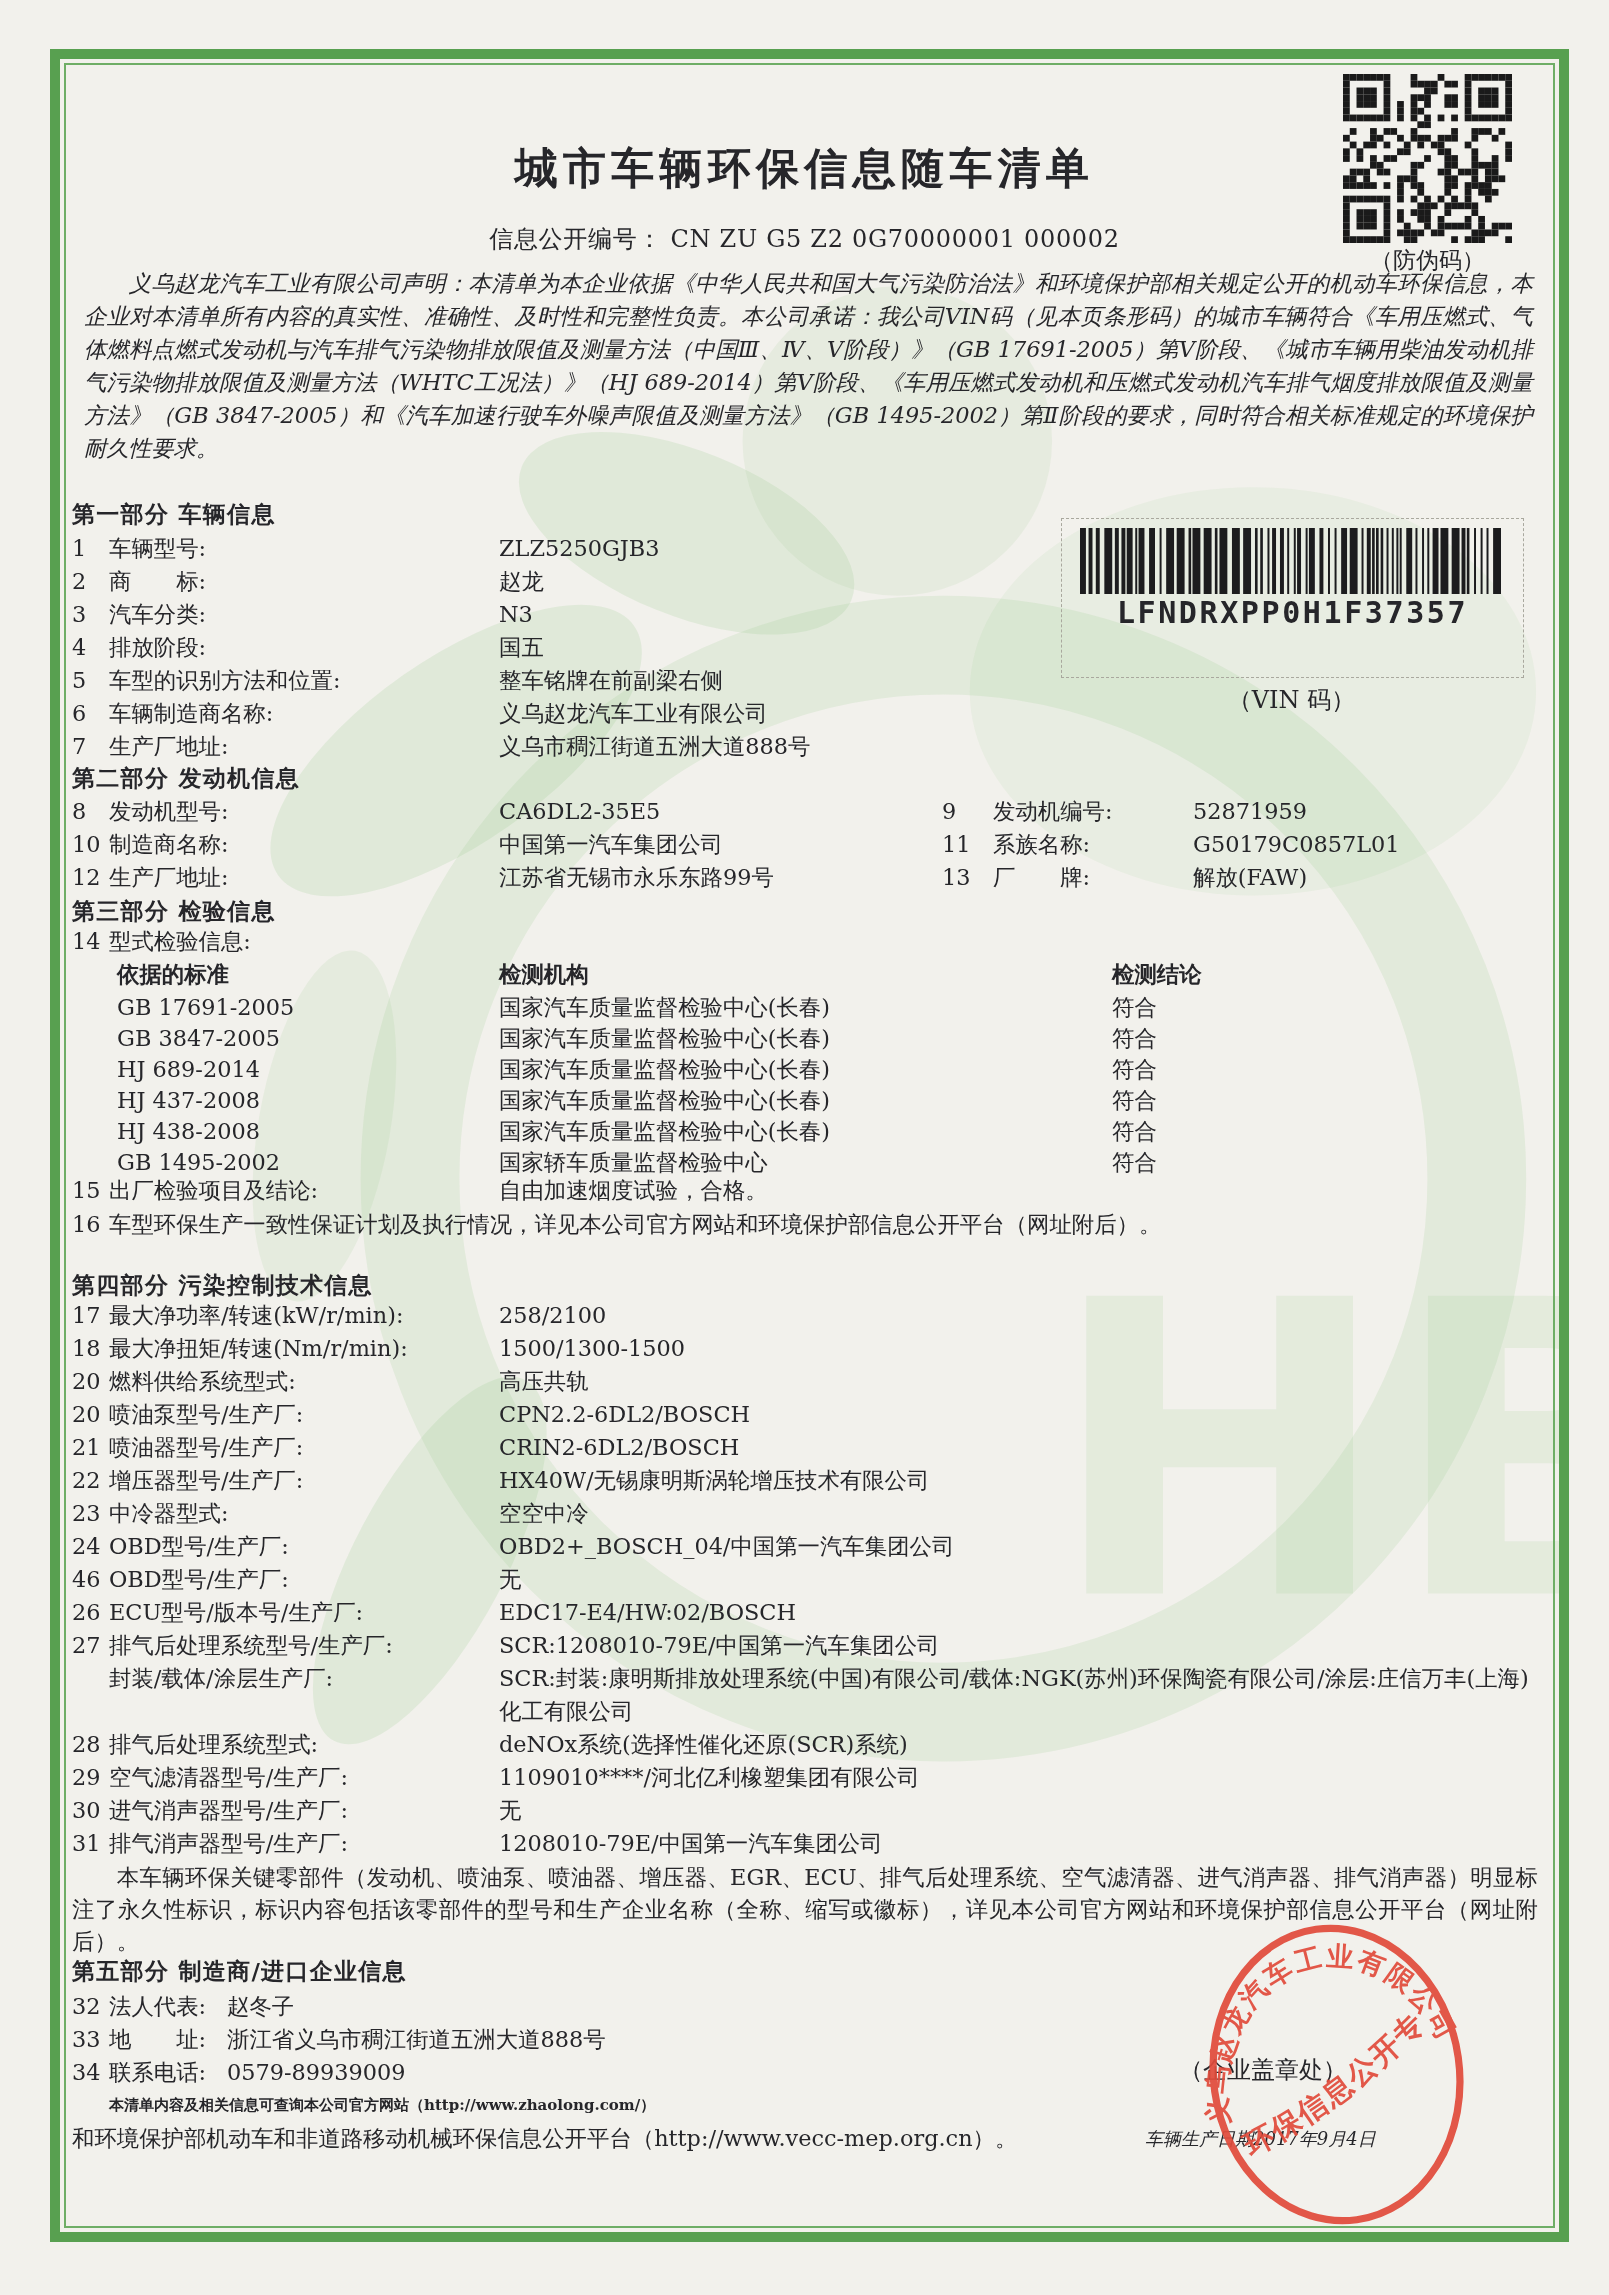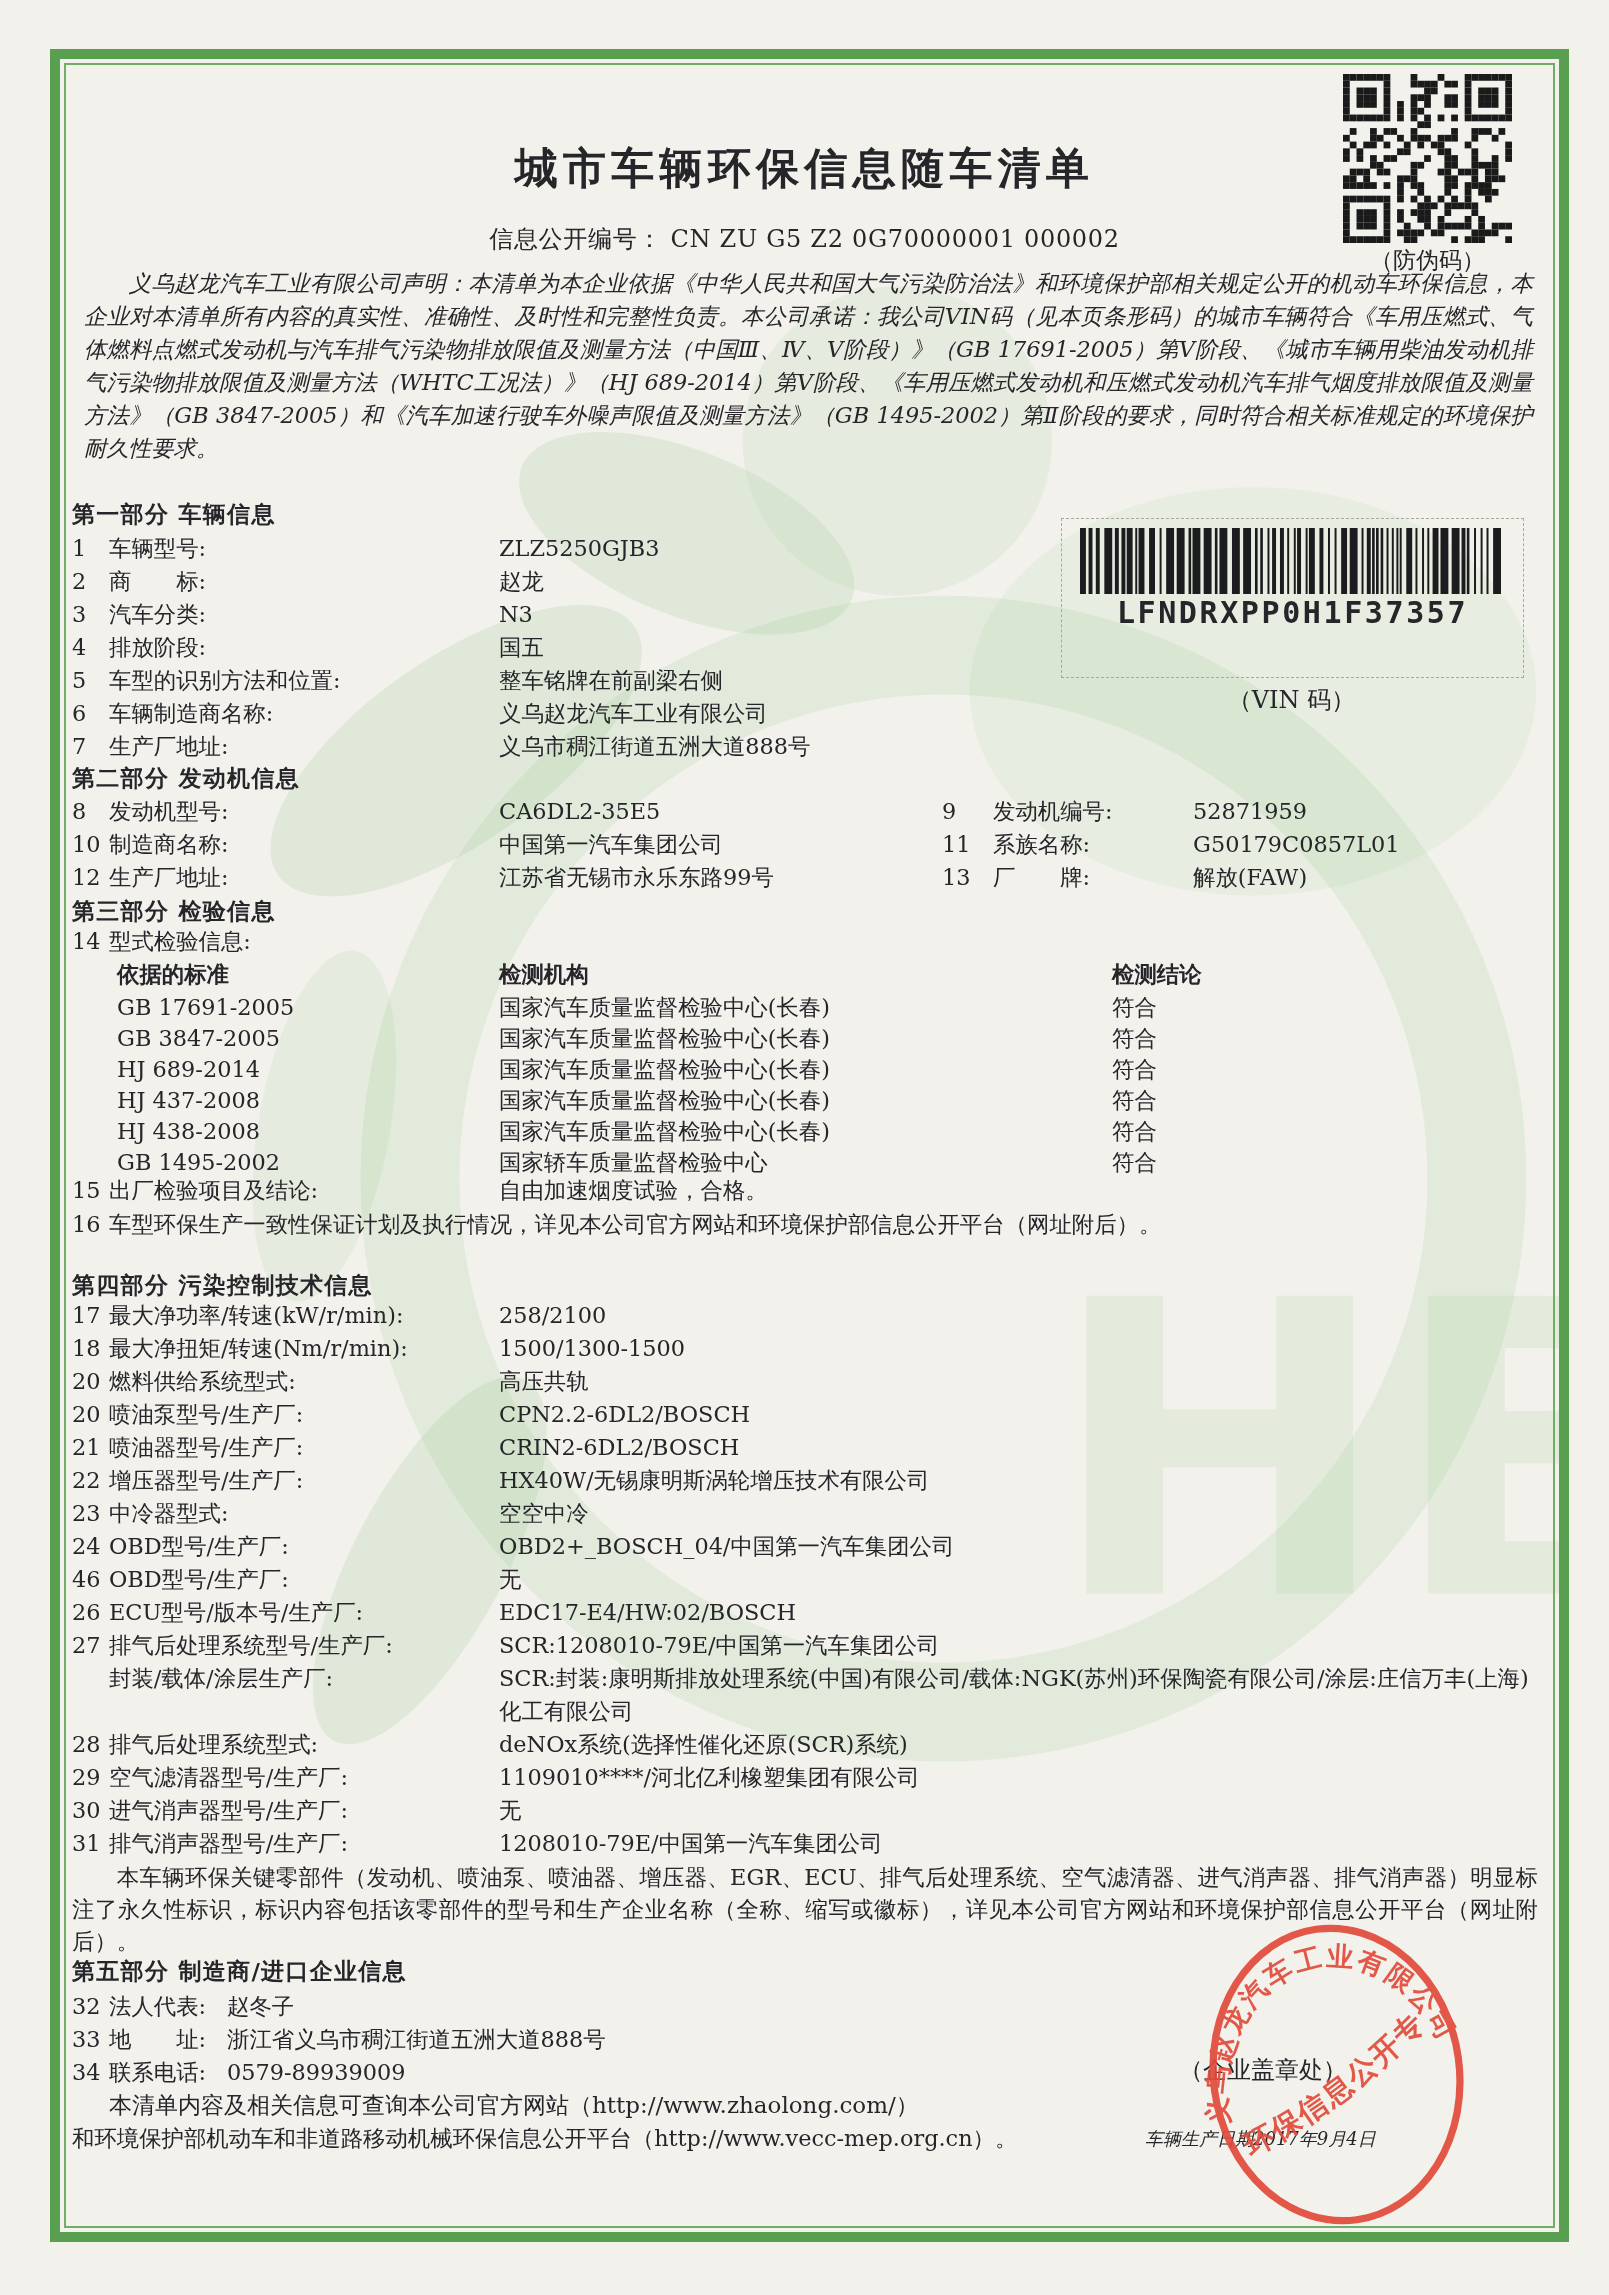--- a/index.html
+++ b/index.html
@@ -64,21 +64,21 @@
   }
   .vin-bars{position:absolute;left:18.4px;top:9.2px;width:421px;height:66px;}
   .vin-text{
     position:absolute;left:0;top:76px;width:461px;text-align:center;
     font-family:"DejaVu Sans Mono","Liberation Mono",monospace;
     font-size:30px;font-weight:bold;letter-spacing:2.6px;
   }
   .vin-caption{position:absolute;left:1061px;top:684px;width:461px;text-align:center;font-size:24px;}
   
   .seal-label{position:absolute;left:1179px;top:2054px;font-size:24px;}
-  .footer-line1{position:absolute;left:109px;top:2089px;font-size:23px;line-height:33px;}
+  .footer-line1{position:absolute;left:109px;top:2089px;font-size:15px;line-height:33px;font-weight:bold;}
   .footer-line2{position:absolute;left:72px;top:2122px;font-size:22.4px;line-height:33px;}
   .prod-date{position:absolute;left:1145px;top:2122px;font-size:18px;line-height:33px;font-style:italic;}
   .stamp{position:absolute;left:1197px;top:1918px;width:279px;height:313px;transform:rotate(-8deg);opacity:.92;}
 </style>
 </head>
 <body>
 
 <div class="page">
 
   <svg class="watermark" viewBox="0 0 2290 3310">

